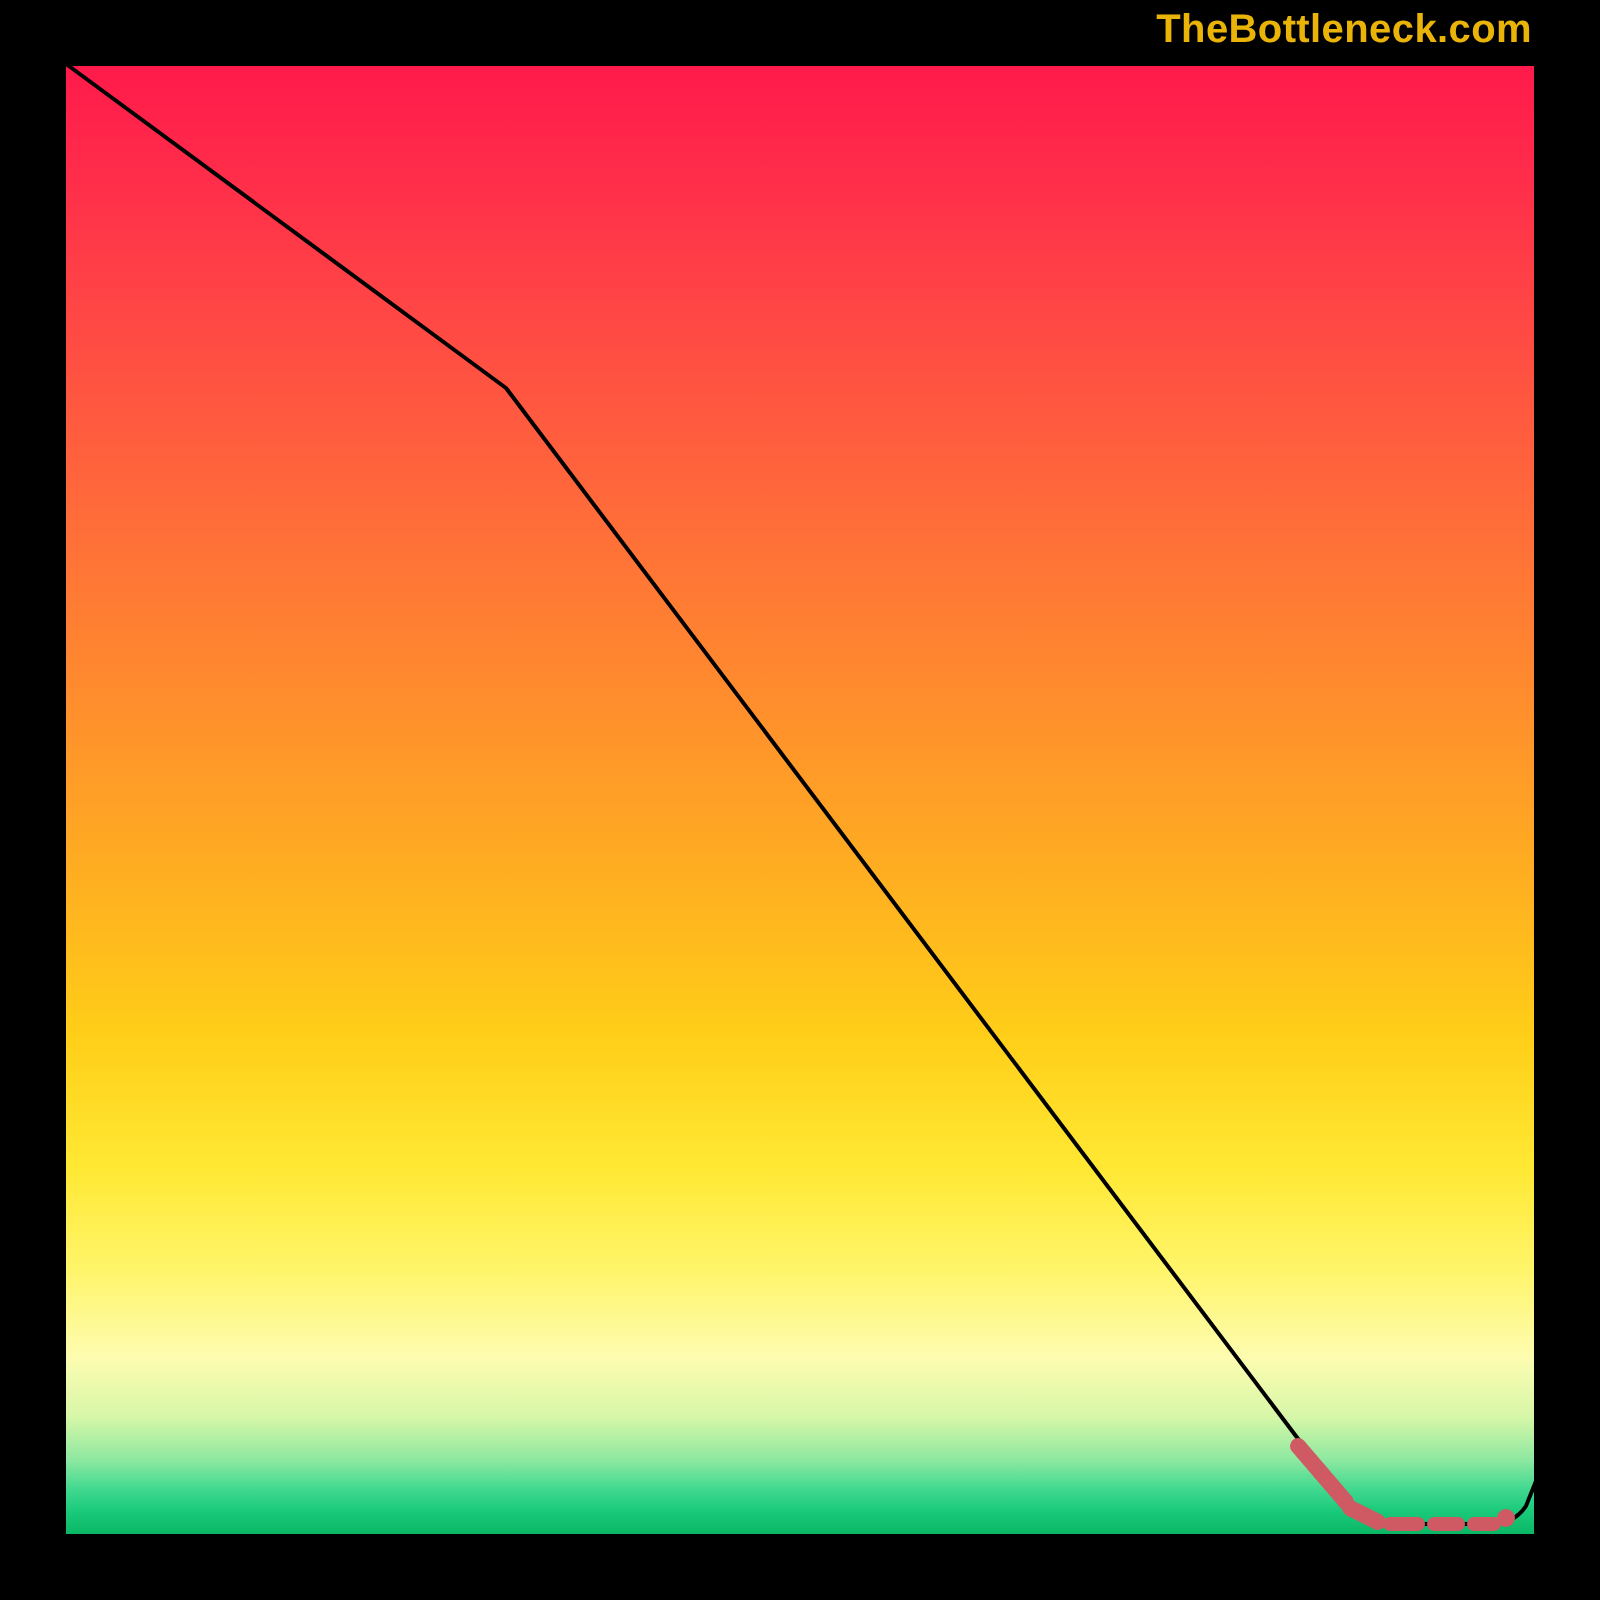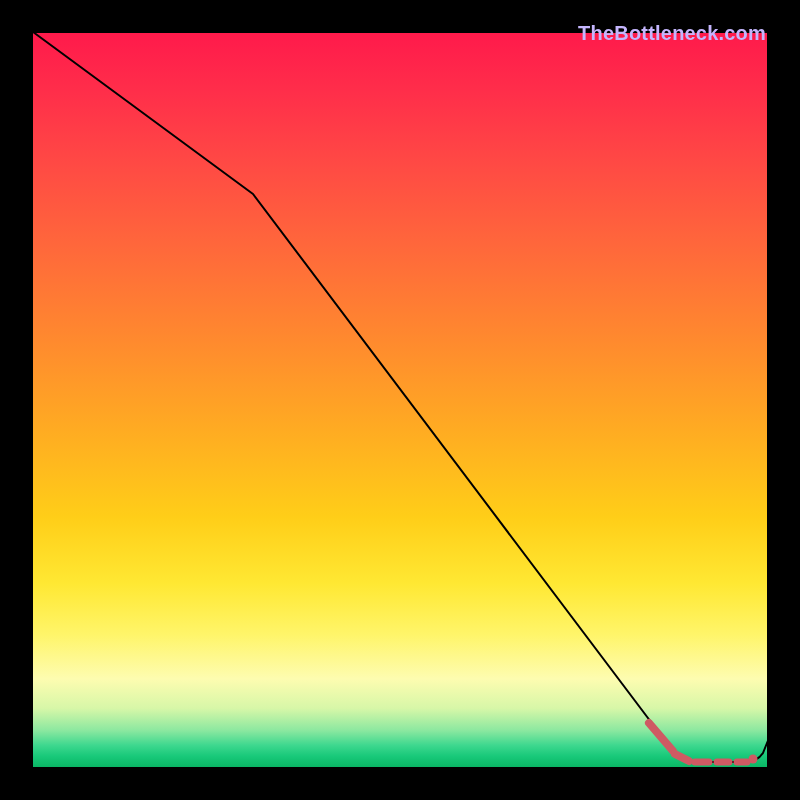--- a/index.html
+++ b/index.html
@@ -44,23 +44,22 @@
       #0ab765 100%
     );
   }
   .watermark {
     position: absolute;
     top: 4px;
     right: 34px;
     font-family: Arial, Helvetica, sans-serif;
     font-size: 20px;
     font-weight: 600;
-    color: #c4b5fd;
+    color: #eab308;
     letter-spacing: 0.2px;
-    margin-top: 18px;
   }
   svg.overlay {
     position: absolute;
     left: 33px;
     top: 33px;
     width: 734px;
     height: 734px;
     overflow: visible;
   }
   .curve {

